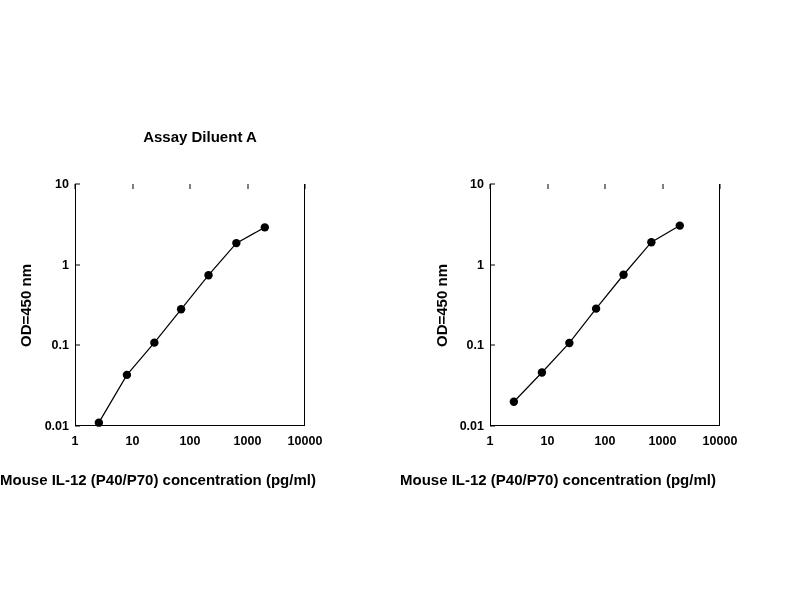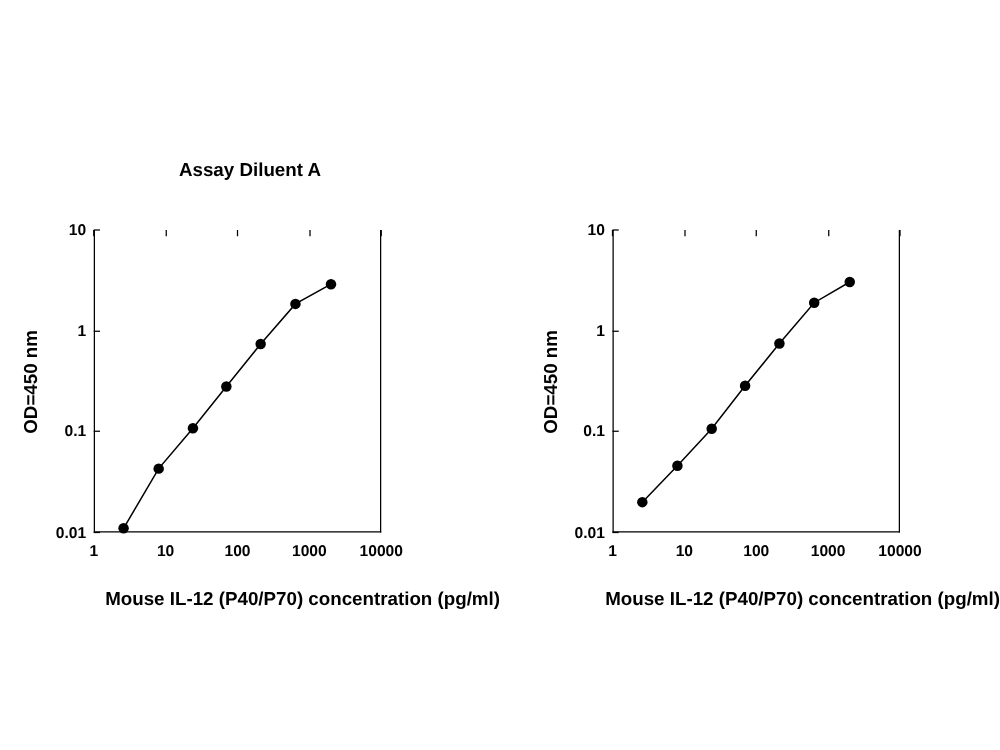--- a/index.html
+++ b/index.html
@@ -118,21 +118,21 @@
     transform: rotate(-90deg);
     white-space: nowrap;
     font-size: 15px;
   }
 
   .xlabel {
     position: absolute;
     top: 455px;
     left: 0;
     width: 400px;
-    text-align: right;
+    text-align: left;
     font-size: 15px;
     white-space: nowrap;
   }
 </style>
 </head>
 <body>
 
 <div id="figure">
 
   <div class="panel left">

